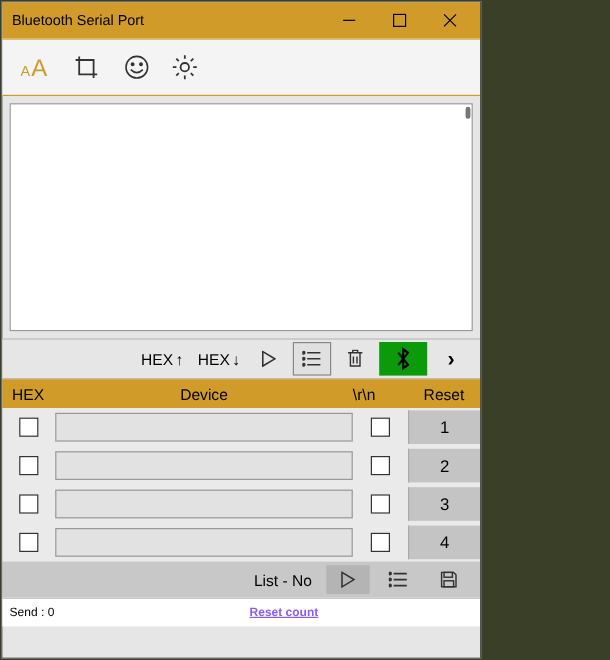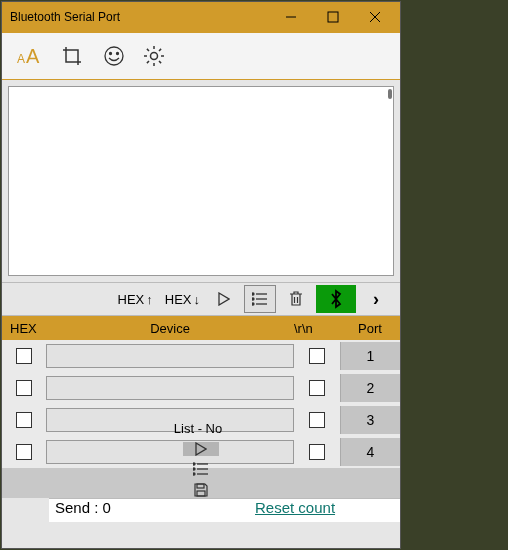--- a/index.html
+++ b/index.html
@@ -32,29 +32,29 @@
 .col-send { flex: 0 0 60px; text-align: center; }
 
 .rows { background: #eaeaea; }
 .row { height: 32px; display: flex; align-items: center; padding: 2px 0; }
 .row .chk { flex: 0 0 44px; display: flex; justify-content: center; }
 .row .chk2 { flex: 0 0 46px; display: flex; justify-content: center; }
 .row input[type=text] { flex: 1; height: 24px; background: #e2e2e2; border: 1px solid #999; padding: 0 4px; font-size: 12px; }
 .row .send-btn { flex: 0 0 60px; height: 28px; background: #c4c4c4; display: flex; align-items: center; justify-content: center; font-size: 14px; cursor: pointer; border-left: 1px solid #aaa; }
 .chk-box { width: 16px; height: 16px; border: 1.5px solid #333; background: #fff; cursor: pointer; }
 
-.footer-bar { height: 30px; background: #c8c8c8; display: flex; align-items: center; justify-content: flex-end; padding: 0 8px; gap: 6px; flex-direction: column; }
+.footer-bar { height: 30px; background: #c8c8c8; display: flex; align-items: center; justify-content: flex-end; padding: 0 8px; gap: 6px; }
 .list-no { font-size: 13px; margin-right: 6px; }
 .fbtn { width: 36px; height: 24px; display: flex; align-items: center; justify-content: center; cursor: pointer; }
 .fbtn.play { background: #b4b4b4; }
 
-.status { height: 24px; background: #fff; display: flex; align-items: flex-start; font-size: 15px; padding: 0 6px; border-top: 1px solid #bbb; margin-left: 47px; }
+.status { height: 24px; background: #fff; display: flex; align-items: center; font-size: 10px; padding: 0 6px; border-top: 1px solid #bbb; }
 .status .s1 { flex: 0 0 200px; }
 .status .s2 { flex: 1; }
-.status .reset { color: #0f766e; text-decoration: underline; cursor: pointer; }
+.status .reset { color: #8b5cf6; text-decoration: underline; cursor: pointer; font-weight: bold; }
 </style>
 </head>
 <body>
 
 <div class="window">
 
   <div class="titlebar">
     <span class="titlebar-title">Bluetooth Serial Port</span>
     <div class="titlebar-btn">
       <svg width="12" height="12">
@@ -141,21 +141,21 @@
           <path d="M3 5 L11 15 L7 18 V2 L11 5 L3 15"></path>
         </svg>
     </div>
     <div class="tb-btn chev">›</div>
   </div>
 
   <div class="cols-header">
     <div class="col-hex">HEX</div>
     <div class="col-string">Device</div>
     <div class="col-rn">\r\n</div>
-    <div class="col-send">Port</div>
+    <div class="col-send">Reset</div>
   </div>
 
   <div class="rows">
     <div class="row">
       <div class="chk">
           <div class="chk-box"></div>
         </div>
       <input type="text" value="" style="">
       <div class="chk2">
           <div class="chk-box"></div>

